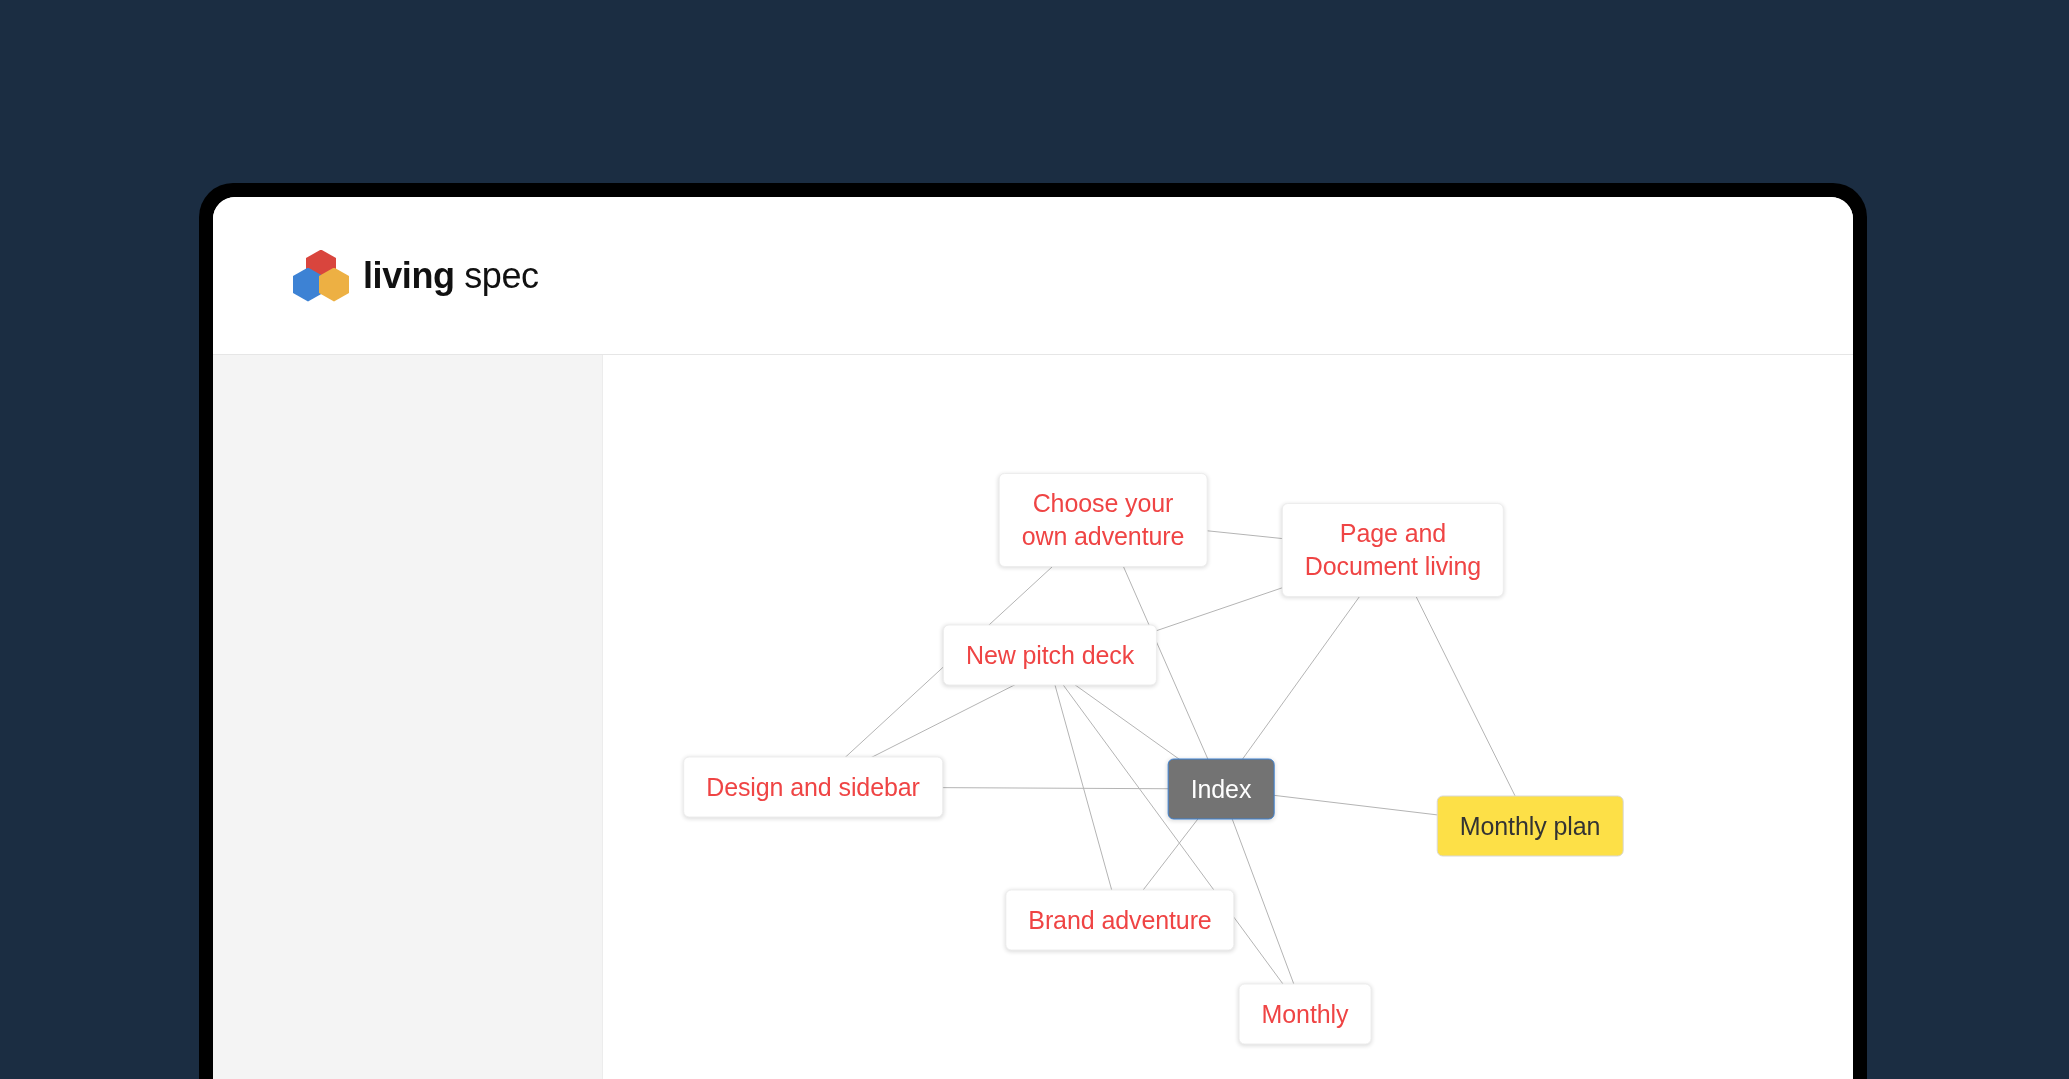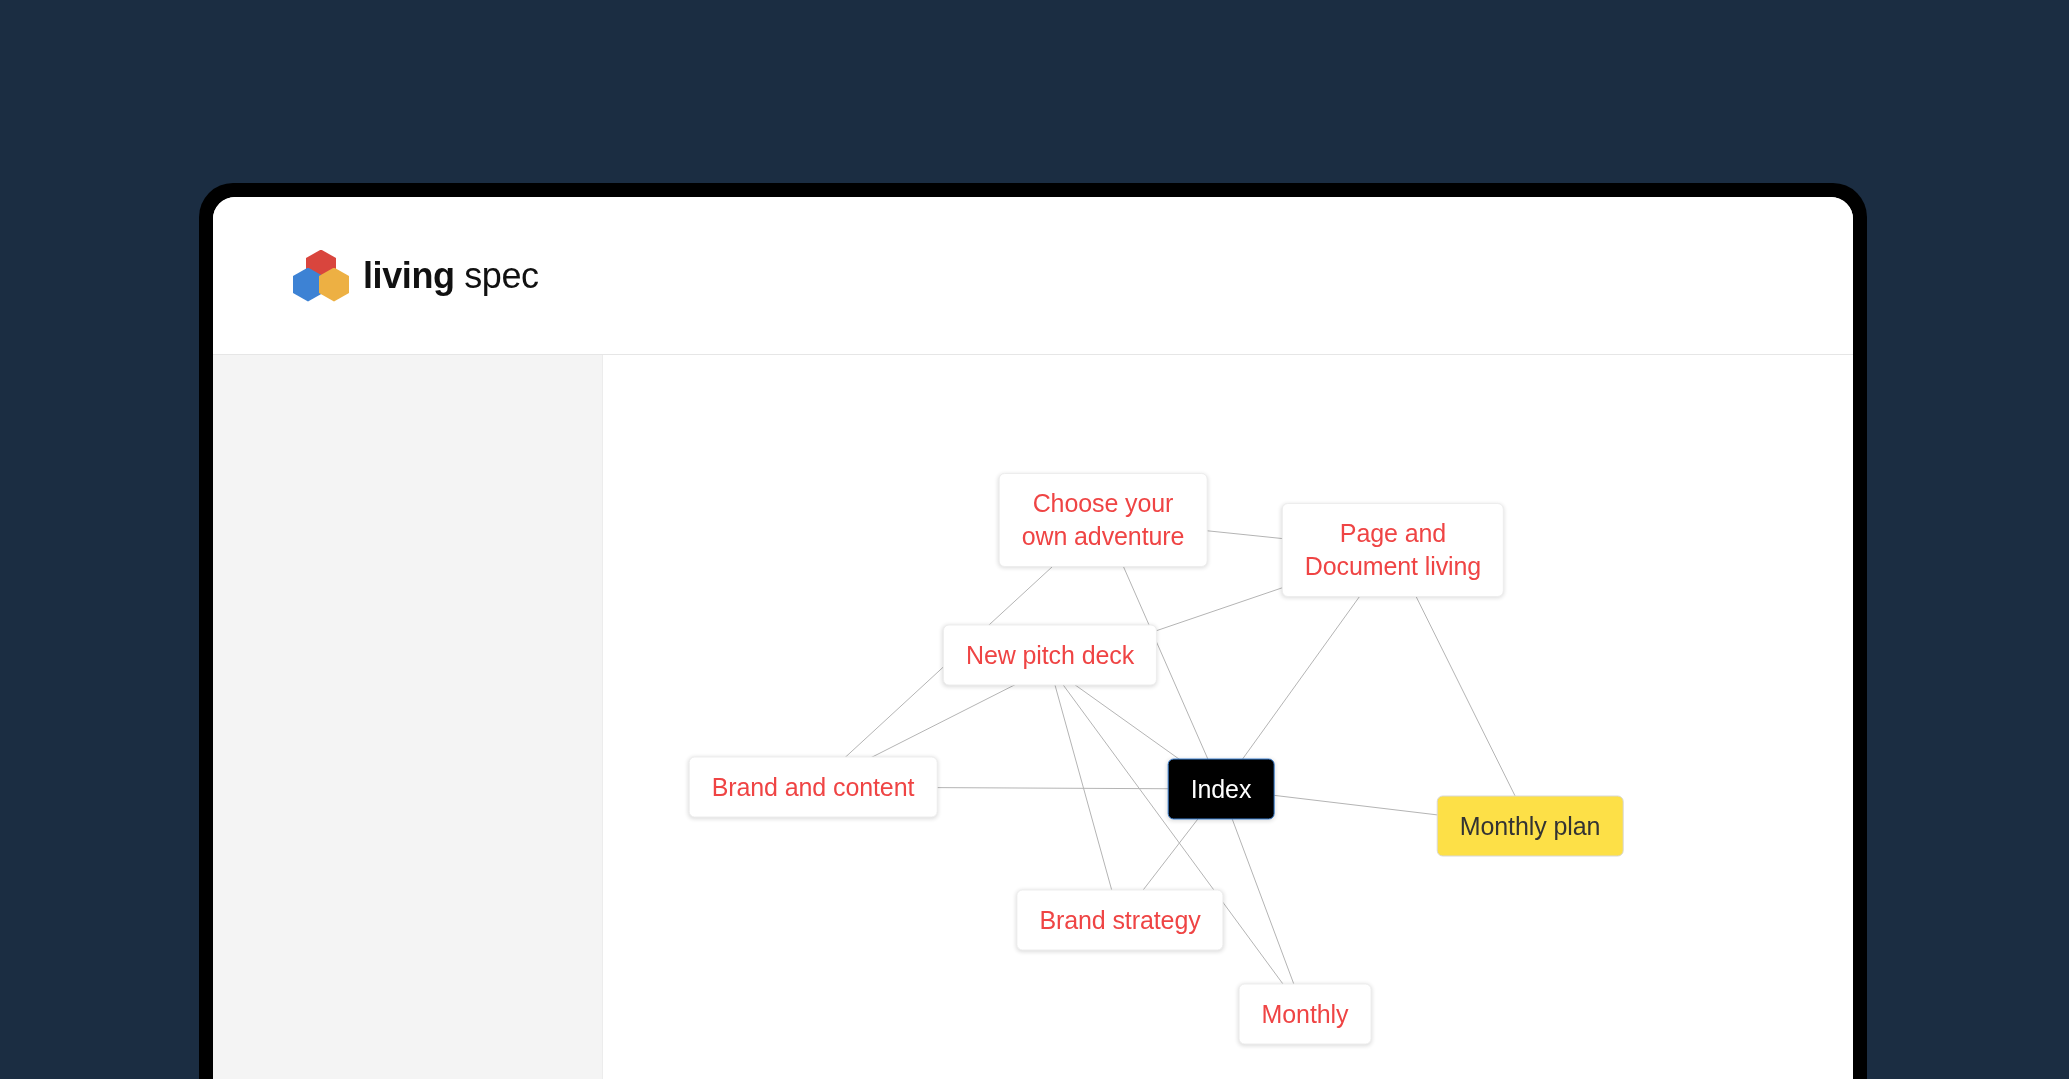--- a/index.html
+++ b/index.html
@@ -133,21 +133,21 @@
     box-shadow: 0 1px 4px rgba(0,0,0,0.14);
   }
 
   .node-default {
     background: #ffffff;
     color: #ef4444;
     border: 1px solid #ededed;
   }
 
   .node-active {
-    background: #000000;
+    background: #737373;
     color: #ffffff;
     border: 1px solid #3d82d4;
   }
 
   .node-muted {
     background: #fde047;
     color: #333333;
     border: 1px solid #d8d8d8;
     box-shadow: none;
   }
@@ -189,23 +189,23 @@
             <line x1="618" y1="434" x2="517" y2="565" stroke="#b4b4b4" stroke-width="1"></line>
             <line x1="618" y1="434" x2="702" y2="659" stroke="#b4b4b4" stroke-width="1"></line>
             <line x1="618" y1="434" x2="927" y2="471" stroke="#b4b4b4" stroke-width="1"></line>
           </svg>
         <div id="node-layer">
             <div class="node node-default" style="left: 500px; top: 165px;">Choose your
 own adventure</div>
             <div class="node node-default" style="left: 790px; top: 195px;">Page and
 Document living</div>
             <div class="node node-default" style="left: 447px; top: 300px;">New pitch deck</div>
-            <div class="node node-default" style="left: 210px; top: 432px;">Brand and content</div>
+            <div class="node node-default" style="left: 210px; top: 432px;">Design and sidebar</div>
             <div class="node node-active" style="left: 618px; top: 434px;">Index</div>
             <div class="node node-muted" style="left: 927px; top: 471px;">Monthly plan</div>
-            <div class="node node-default" style="left: 517px; top: 565px;">Brand strategy</div>
+            <div class="node node-default" style="left: 517px; top: 565px;">Brand adventure</div>
             <div class="node node-default" style="left: 702px; top: 659px;">Monthly</div>
           </div>
       </div>
     </div>
 
   </div>
 </div>
 
 </body></html>

